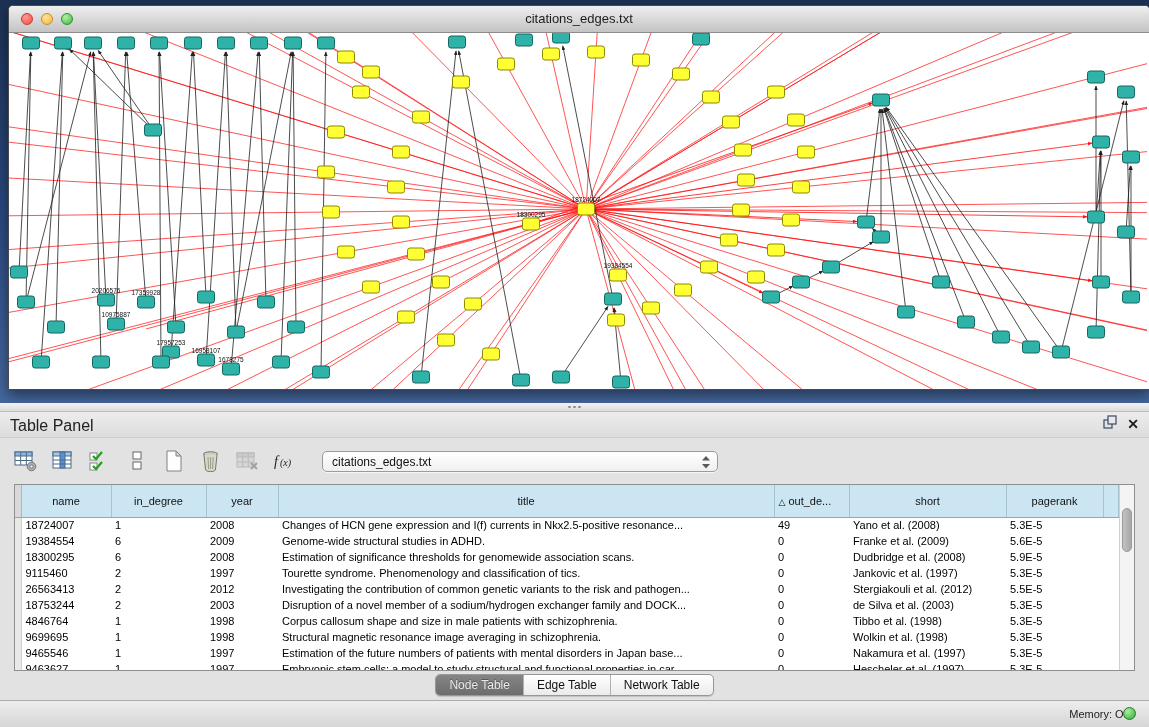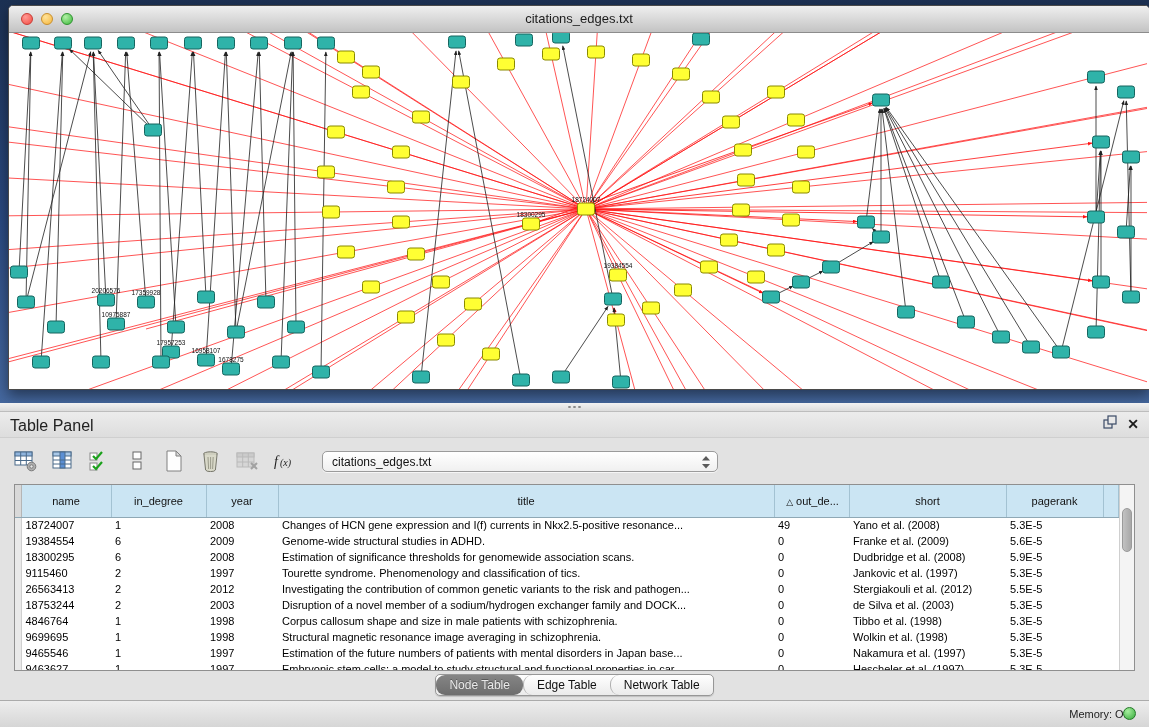--- a/index.html
+++ b/index.html
@@ -65,41 +65,41 @@
     position:absolute;left:14px;top:72px;width:1121px;height:187px;box-sizing:border-box;
     border:1px solid #8f8f8f;background:#fff;overflow:hidden;
   }
   table.node-table{border-collapse:collapse;table-layout:fixed;width:1104px;}
   table.node-table th{
     height:32px;background:#cbe5f3;font-weight:normal;font-size:11px;color:#111;
     border-right:1px solid #a3c2d2;border-bottom:1px solid #8fa8b5;text-align:center;
     overflow:hidden;white-space:nowrap;padding:0 2px;box-sizing:border-box;
   }
   table.node-table th.strip{background:#d9d9d9;border-right:1px solid #b5b5b5;}
-  table.node-table th.sorted{text-align:center;padding-left:4px;}
+  table.node-table th.sorted{text-align:left;padding-left:4px;}
   table.node-table td{
     height:16px;font-size:11px;color:#000;padding:0 4px;white-space:nowrap;
     overflow:hidden;text-overflow:ellipsis;box-sizing:border-box;background:#fff;
   }
   table.node-table td.strip{background:#e9e9e9;border-right:1px solid #cfcfcf;padding:0;}
   .sort-glyph{font-size:9px;margin-right:3px;}
   .vscroll{
     position:absolute;right:0;top:0;width:15px;height:100%;
     background:#f4f4f4;border-left:1px solid #cfcfcf;box-sizing:border-box;
   }
   .vthumb{position:absolute;left:2px;top:23px;width:10px;height:44px;border-radius:6px;
     background:linear-gradient(90deg,#c2c2c2,#a8a8a8);border:1px solid #9a9a9a;box-sizing:border-box;}
   
   .tabs-row{position:absolute;left:0;top:262px;width:100%;display:flex;justify-content:center;}
   .seg{
     display:inline-flex;border:1px solid #979797;border-radius:5px;overflow:hidden;
     background:linear-gradient(#ffffff,#ebebeb);box-shadow:0 1px 1px rgba(0,0,0,.15);
   }
   .seg .tab{
-    padding:3px 13px;font-size:12px;color:#111;border-left:1px solid #b0b0b0;cursor:default;line-height:14px;border-radius:9px;
+    padding:3px 13px;font-size:12px;color:#111;border-left:1px solid #b0b0b0;cursor:default;line-height:14px;
   }
   .seg .tab:first-child{border-left:none;}
   .seg .tab.active{background:linear-gradient(#858585,#6d6d6d);color:#e9e9e9;text-shadow:0 -1px 0 rgba(0,0,0,.3);}
   
   .statusbar{
     position:absolute;left:0;top:700px;width:1149px;height:27px;
     background:linear-gradient(#ededed,#d6d6d6);border-top:1px solid #ababab;box-sizing:border-box;
   }
   .mem{position:absolute;right:18px;top:7px;font-size:11px;color:#222;}
   .memdot{

